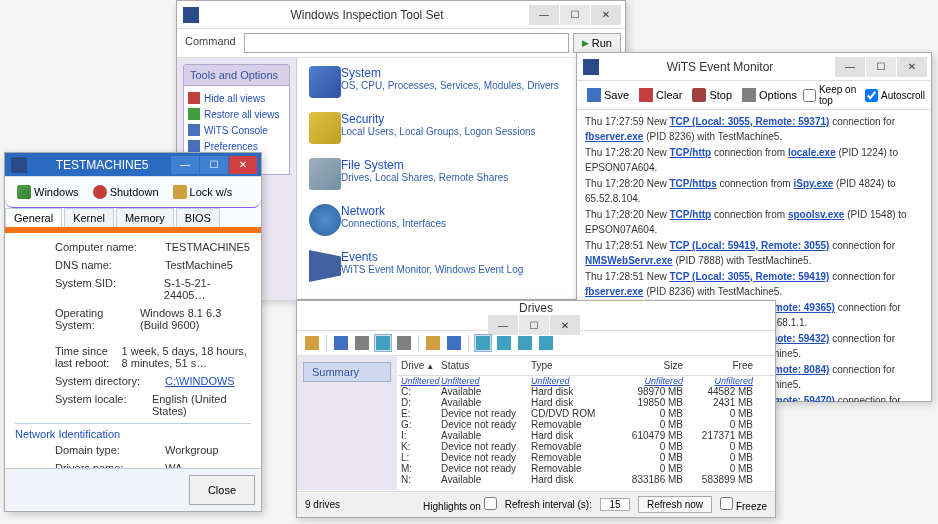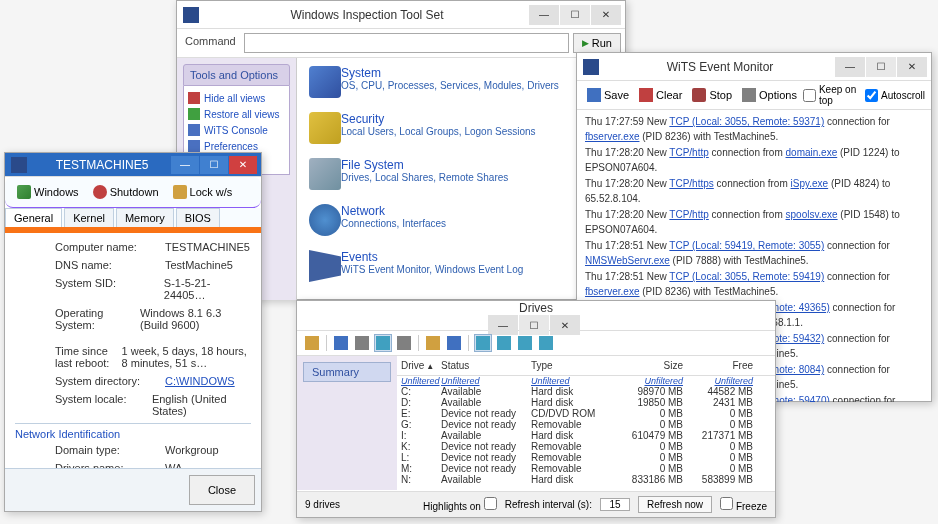--- a/index.html
+++ b/index.html
@@ -68,21 +68,21 @@
 .ev-toolbar { display: flex; gap: 2px; padding: 3px 6px; border-bottom: 1px solid #ddd; font-size: 11px; align-items: center; }
 .ev-tool { display: flex; align-items: center; gap: 3px; padding: 1px 4px; cursor: pointer; }
 .ev-icon { width: 14px; height: 14px; }
 .ev-icon.save { background: #4070c0; }
 .ev-icon.clear { background: #c04040; }
 .ev-icon.stop { background: #a04040; border-radius: 2px; }
 .ev-icon.opt { background: #808080; }
 .ev-check { display: flex; align-items: center; gap: 3px; margin-left: auto; font-size: 10px; }
 .ev-content { padding: 4px 8px; font-size: 10px; height: calc(100% - 56px); overflow: hidden; line-height: 1.5; }
 .ev-line { margin-bottom: 1px; color: #333; }
-.ev-line .link { color: #2050c0; text-decoration: underline; }
+.ev-line .link { color: #2050c0; text-decoration: underline; font-weight: bold; }
 
 .drives { left: 296px; top: 300px; width: 480px; height: 218px; z-index: 4; }
 .dr-titlebar { height: 30px; flex-direction: column; }
 .dr-toolbar { display: flex; gap: 3px; padding: 3px 6px; border-bottom: 1px solid #ddd; }
 .dr-toolbar-icon { width: 18px; height: 18px; border: 1px solid transparent; display: flex; align-items: center; justify-content: center; cursor: pointer; }
 .dr-toolbar-icon.sel { background: #d0e0f0; border-color: #90b0d0; }
 .dr-toolbar-sep { width: 1px; height: 16px; background: #ccc; margin: 1px 2px; }
 .tbi { width: 14px; height: 14px; }
 .tbi.gold { background: #d0a040; }
 .tbi.blue { background: #4070c0; }
@@ -311,21 +311,21 @@
         <input type="checkbox" style="">
         <span>Keep on top</span>
       </label>
     <label class="ev-check">
         <input type="checkbox" checked="" style="">
         <span>Autoscroll</span>
       </label>
   </div>
   <div class="ev-content" id="ev-content">
       <div class="ev-line"><span>Thu 17:27:59</span> New <span class="link">TCP (Local: 3055, Remote: 59371)</span> connection for <span class="link">fbserver.exe</span> (PID 8236) with TestMachine5.</div>
-      <div class="ev-line"><span>Thu 17:28:20</span> New <span class="link">TCP/http</span> connection from <span class="link">domain.exe</span> (PID 1224) to EPSON07A604.</div>
+      <div class="ev-line"><span>Thu 17:28:20</span> New <span class="link">TCP/http</span> connection from <span class="link">locale.exe</span> (PID 1224) to EPSON07A604.</div>
       <div class="ev-line"><span>Thu 17:28:20</span> New <span class="link">TCP/https</span> connection from <span class="link">iSpy.exe</span> (PID 4824) to 65.52.8.104.</div>
       <div class="ev-line"><span>Thu 17:28:20</span> New <span class="link">TCP/http</span> connection from <span class="link">spoolsv.exe</span> (PID 1548) to EPSON07A604.</div>
       <div class="ev-line"><span>Thu 17:28:51</span> New <span class="link">TCP (Local: 59419, Remote: 3055)</span> connection for <span class="link">NMSWebServr.exe</span> (PID 7888) with TestMachine5.</div>
       <div class="ev-line"><span>Thu 17:28:51</span> New <span class="link">TCP (Local: 3055, Remote: 59419)</span> connection for <span class="link">fbserver.exe</span> (PID 8236) with TestMachine5.</div>
       <div class="ev-line"><span>Thu 17:29:12</span> New <span class="link">TCP (Local: 32469, Remote: 49365)</span> connection for <span class="link">PlexDlnaServer.exe</span> (PID 1816) with 192.168.1.1.</div>
       <div class="ev-line"><span>Thu 17:29:12</span> New <span class="link">TCP (Local: 8084, Remote: 59432)</span> connection for <span class="link">NMSService.exe</span> (PID 5592) with TestMachine5.</div>
       <div class="ev-line"><span>Thu 17:29:12</span> New <span class="link">TCP (Local: 59432, Remote: 8084)</span> connection for <span class="link">NMSService.exe</span> (PID 3772) with TestMachine5.</div>
       <div class="ev-line"><span>Thu 17:30:12</span> New <span class="link">TCP (Local: 59469, Remote: 59470)</span> connection for </div>
     </div>
 </div>

